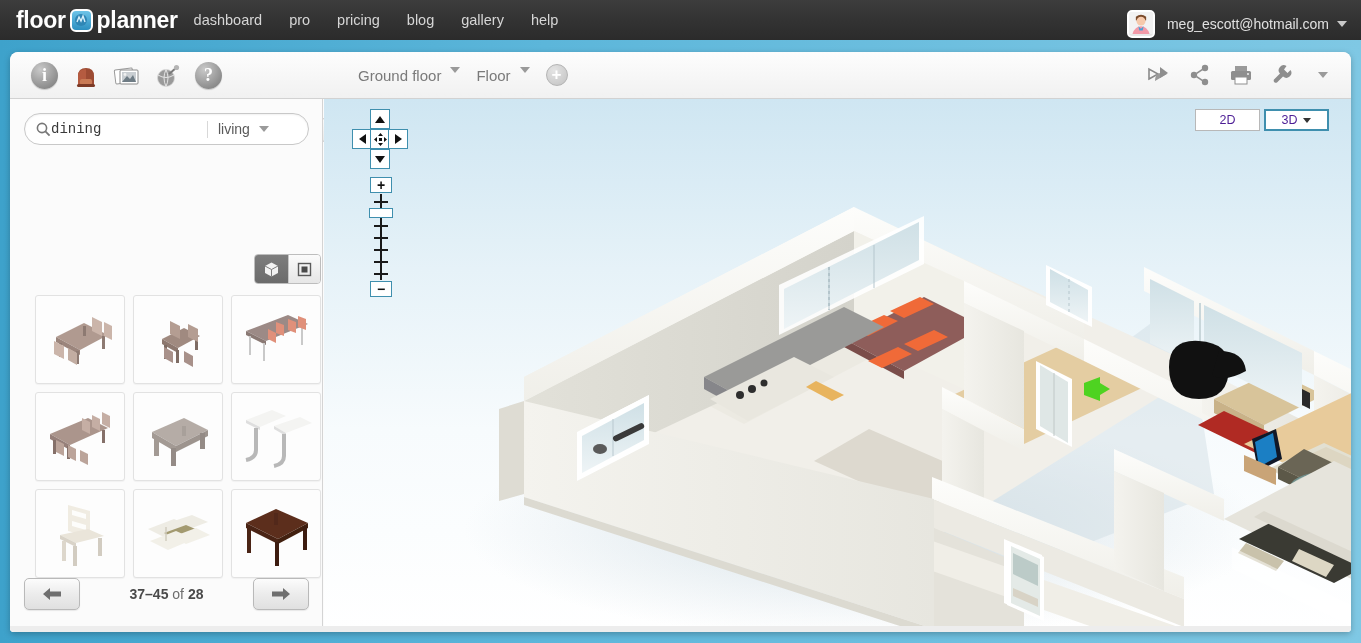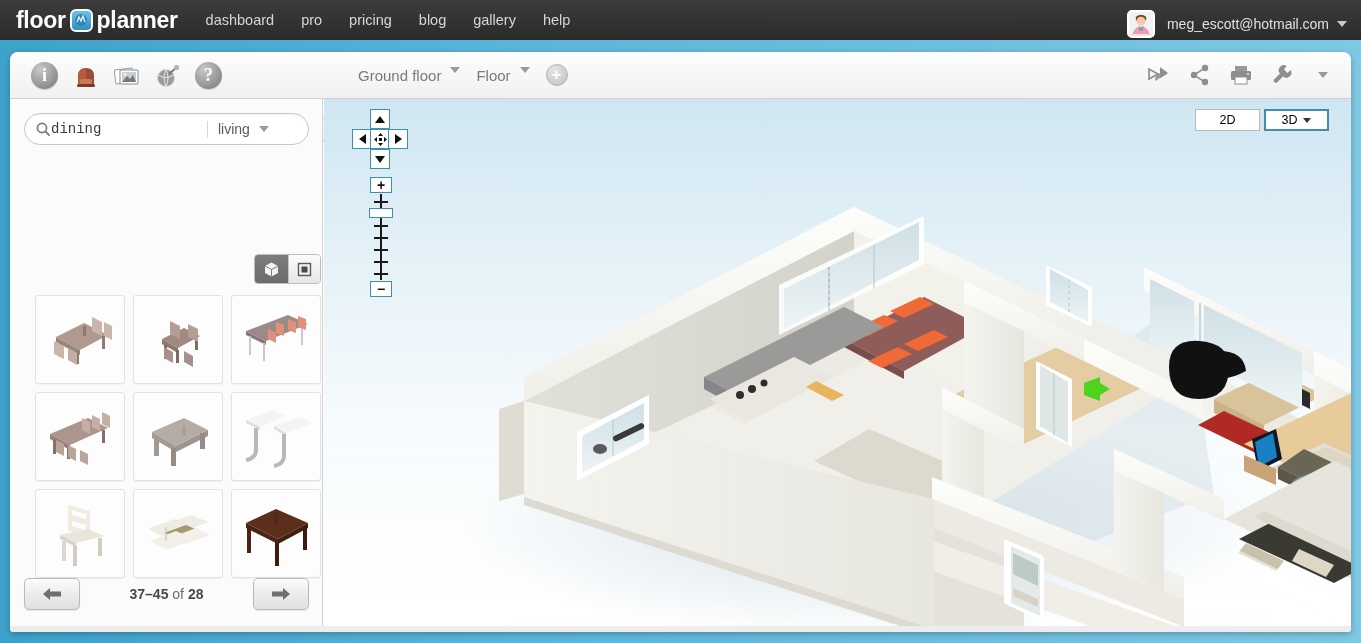--- a/index.html
+++ b/index.html
@@ -24,21 +24,21 @@
     color: #ffffff; font-size: 23px; font-weight: bold; letter-spacing: -0.3px;
   }
   .logo-badge {
     width: 23px; height: 23px; margin: 0 4px; border-radius: 6px;
     background: linear-gradient(to bottom, #6ec4e8, #2c8fc0);
     border: 2px solid #ffffff;
     display: flex; align-items: center; justify-content: center;
     position: relative;
   }
   .logo-badge svg { display: block; }
-  .navlinks { display: flex; align-items: center; margin-left: 28px; }
+  .navlinks { display: flex; align-items: center; margin-left: 16px; }
   .navlink {
     color: #d6d6d6; font-size: 14.5px; margin-right: 27px;
     text-decoration: none; cursor: pointer; white-space: nowrap;
   }
   #account {
     position: absolute; right: 14px; top: 0; height: 48px;
     display: flex; align-items: center; cursor: pointer;
   }
   #avatar {
     width: 28px; height: 28px; border-radius: 5px; background: #e8e8e8;
@@ -234,21 +234,21 @@
     background: #ffffff; border: 1px solid #3f8fae; cursor: pointer;
   }
 
   #dimtoggle {
     position: absolute; right: 22px; top: 10px; display: flex; gap: 4px;
   }
   .dimbtn {
     width: 65px; height: 22px; background: #ffffff;
     border: 1px solid #b8b8b8;
     display: flex; align-items: center; justify-content: center;
-    font-size: 12.5px; color: #000000; cursor: pointer;
+    font-size: 12.5px; color: #4c1d95; cursor: pointer;
   }
   .dimbtn.sel { border: 2px solid #3f8fae; }
   .dim-caret {
     width: 0; height: 0; margin-left: 6px;
     border-left: 4px solid transparent; border-right: 4px solid transparent;
     border-top: 5px solid #333;
   }
 
   #hscroll {
     position: absolute; left: 0; bottom: 0; width: 1341px; height: 6px;

